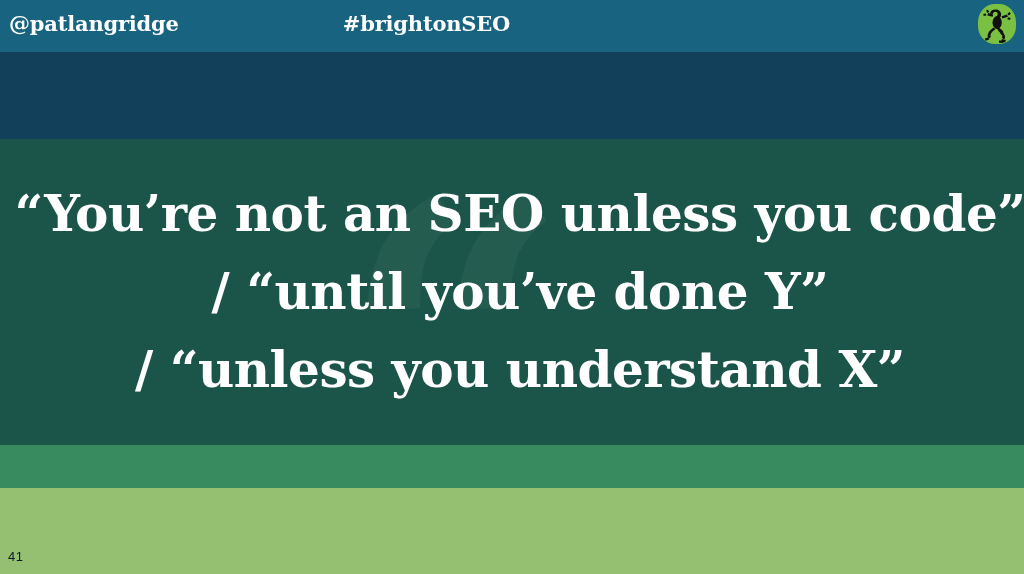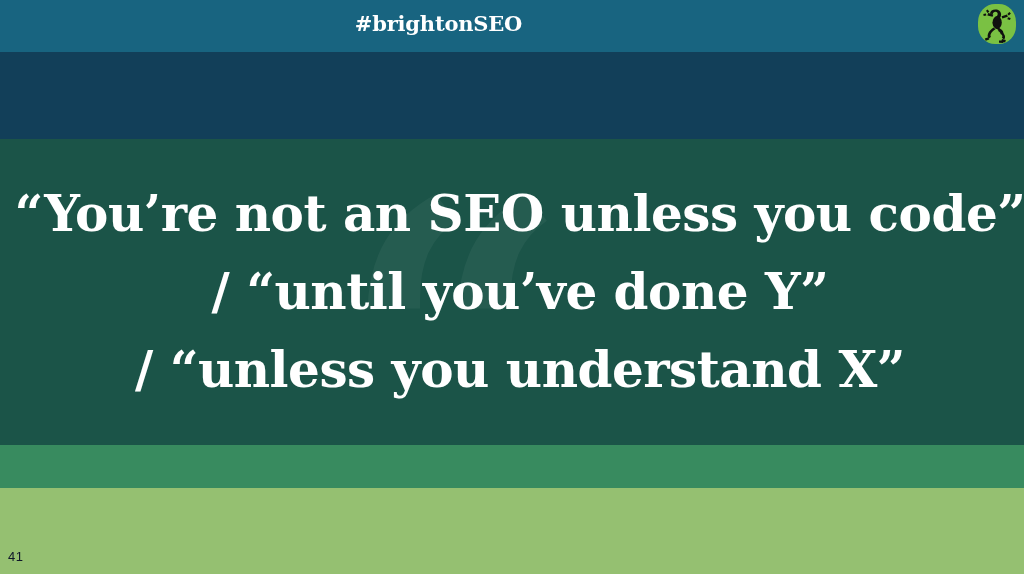--- a/index.html
+++ b/index.html
@@ -35,21 +35,20 @@
     color:#ffffff;
     letter-spacing:-0.2px;
     white-space:nowrap;
   }
   #event-hashtag {
     position:absolute; left:0; top:11px;
     width:853px; text-align:center;
     font-size:21px; font-weight:bold;
     color:#ffffff;
     letter-spacing:-0.2px;
-    margin-left:12px;
   }
 
   
   #brand-logo {
     position:absolute; right:5px; top:2px;
     width:44px; height:44px;
     display:block;
   }
 
   
@@ -113,20 +112,21 @@
   <div class="band" id="band-header"></div>
   <div class="band" id="band-navy"></div>
   <div class="band" id="band-content"></div>
   <div class="band" id="band-mid"></div>
   <div class="band" id="band-bottom"></div>
 
   <div id="quote-watermark">“</div>
 
   <div id="header-bar">
 
+    <div id="twitter-handle">@patlangridge</div>
 
     <div id="event-hashtag">#brightonSEO</div>
 
     <svg id="brand-logo" viewBox="0 0 44 44">
 
       <rect x="3" y="2" width="38" height="40" rx="17" ry="18" fill="#7ac143"></rect>
 
       <path d="M9 22 a13 14 0 0 1 13 -14 a13 14 0 0 1 13 14 a13 14 0 0 1 -13 14 a13 14 0 0 1 -13 -14 z" fill="none" stroke="#123f59" stroke-width="0"></path>
 
       <g fill="#10110f">

